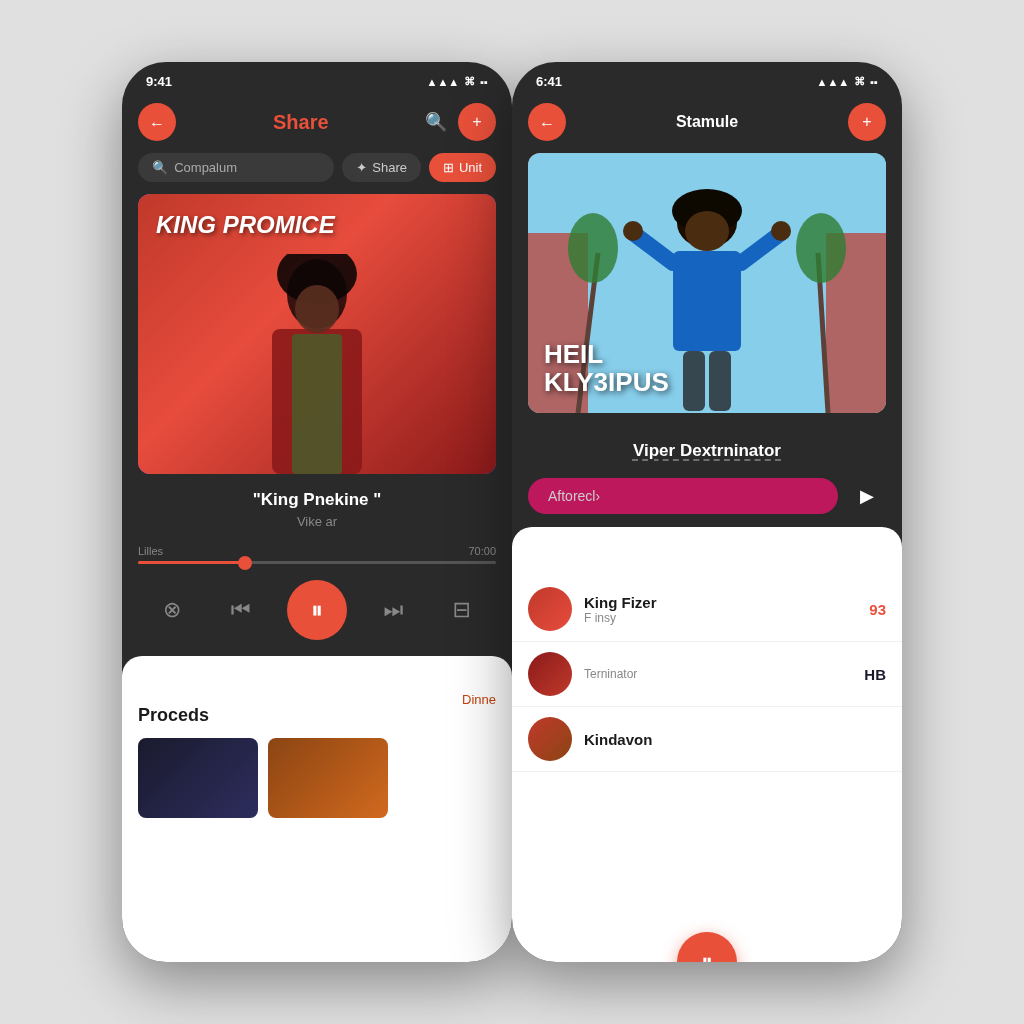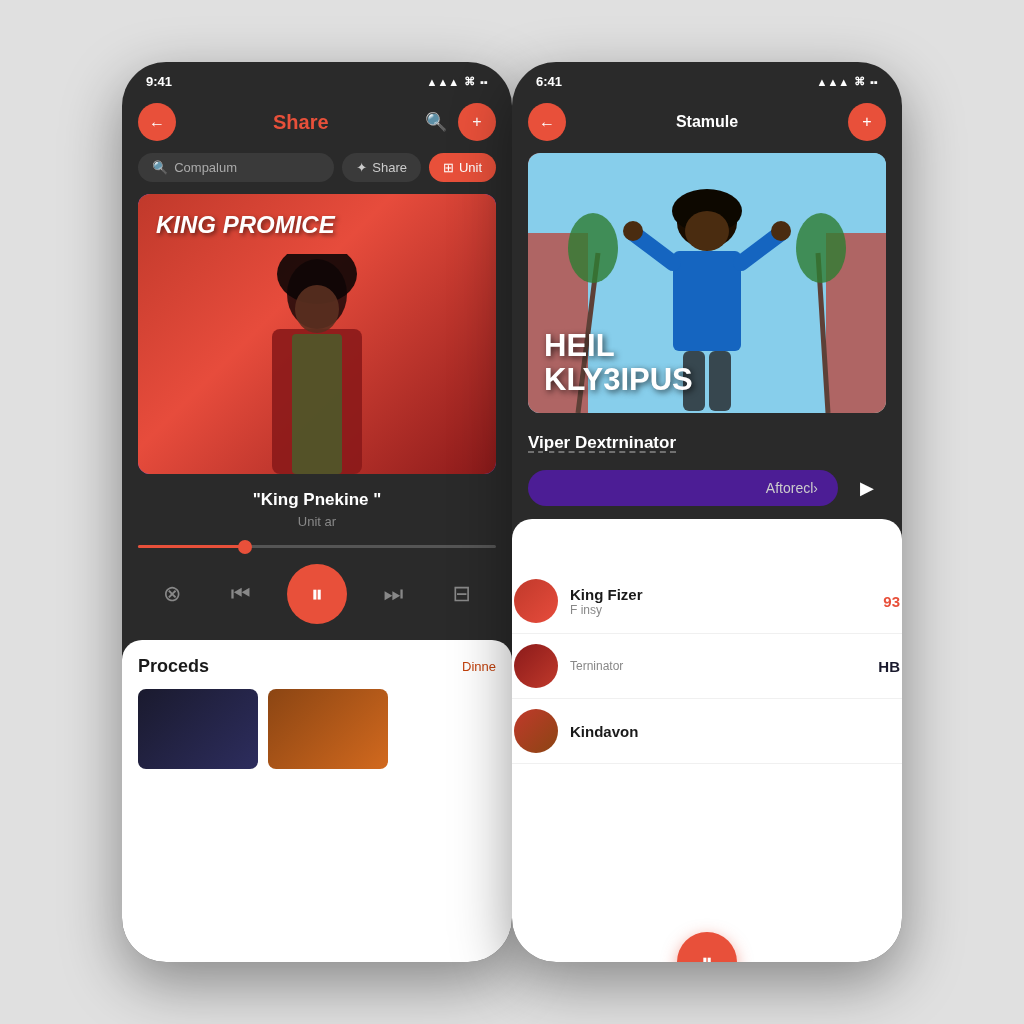--- a/index.html
+++ b/index.html
@@ -234,20 +234,21 @@
     .bottom-panel-header {
       display: flex;
       justify-content: space-between;
       align-items: center;
       margin-bottom: 12px;
     }
     .bottom-panel-title {
       color: #1a1a1a;
       font-size: 18px;
       font-weight: 700;
+      margin-top: 33px;
     }
     .bottom-panel-link {
       color: #c2410c;
       font-size: 13px;
       cursor: pointer;
     }
     .thumbnails-row {
       display: flex;
       gap: 10px;
     }
@@ -283,51 +284,52 @@
       position: relative;
     }
     .album-art2-title {
       position: absolute;
       bottom: 16px;
       left: 16px;
       right: 16px;
     }
     .album-art2-title-text {
       color: white;
-      font-size: 31px;
+      font-size: 26px;
       font-weight: 900;
       text-shadow: 2px 2px 6px rgba(0,0,0,0.7);
       line-height: 1.1;
     }
     .artist-info {
-      padding: 20px 16px 8px;
+      padding: 28px 16px 8px;
+      text-align: center;
     }
     .artist-name {
       color: white;
       font-size: 17px;
       font-weight: 600;
       text-decoration: underline dashed #888;
       text-underline-offset: 4px;
     }
     .action-row {
       display: flex;
       gap: 10px;
       padding: 8px 16px 12px;
       align-items: center;
     }
     .action-pill {
-      background: #4c1d95;
+      background: #be185d;
       border-radius: 20px;
       padding: 10px 20px;
       color: #ccc;
       font-size: 14px;
       flex: 1;
       display: flex;
       align-items: center;
-      justify-content: flex-end;
+      justify-content: flex-start;
       cursor: pointer;
     }
     .play-btn-sm {
       width: 38px;
       height: 38px;
       display: flex;
       align-items: center;
       justify-content: center;
       color: white;
       font-size: 18px;
@@ -353,21 +355,21 @@
     .list-panel {
       background: white;
       border-radius: 20px 20px 0 0;
       padding: 50px 0 0;
       flex: 1;
       position: relative;
     }
     .list-item {
       display: flex;
       align-items: center;
-      padding: 10px 2px;
+      padding: 10px 16px;
       gap: 12px;
       border-bottom: 1px solid #f0f0f0;
     }
     .list-avatar {
       width: 44px;
       height: 44px;
       border-radius: 50%;
       overflow: hidden;
       flex-shrink: 0;
     }
@@ -463,24 +465,28 @@
 
           <rect x="55" y="80" width="50" height="140" rx="4" fill="#4a5c2a" opacity="0.85"></rect>
 
           <ellipse cx="80" cy="55" rx="22" ry="24" fill="#5a3020" opacity="0.9"></ellipse>
         </svg>
       </div>
     </div>
 
     <div class="track-info">
       <div class="track-name">"King Pnekine "</div>
-      <div class="track-album">Unit ar</div>
+      <div class="track-album">Vike ar</div>
     </div>
 
     <div class="progress-bar-row">
+      <div class="progress-labels">
+        <span>Lilles</span>
+        <span>70:00</span>
+      </div>
       <div class="progress-track">
         <div class="progress-fill"></div>
         <div class="progress-thumb"></div>
       </div>
     </div>
 
     <div class="controls">
       <div class="ctrl-btn">⊗</div>
       <div class="ctrl-btn">⏮</div>
       <div class="ctrl-btn-main">⏸</div>

